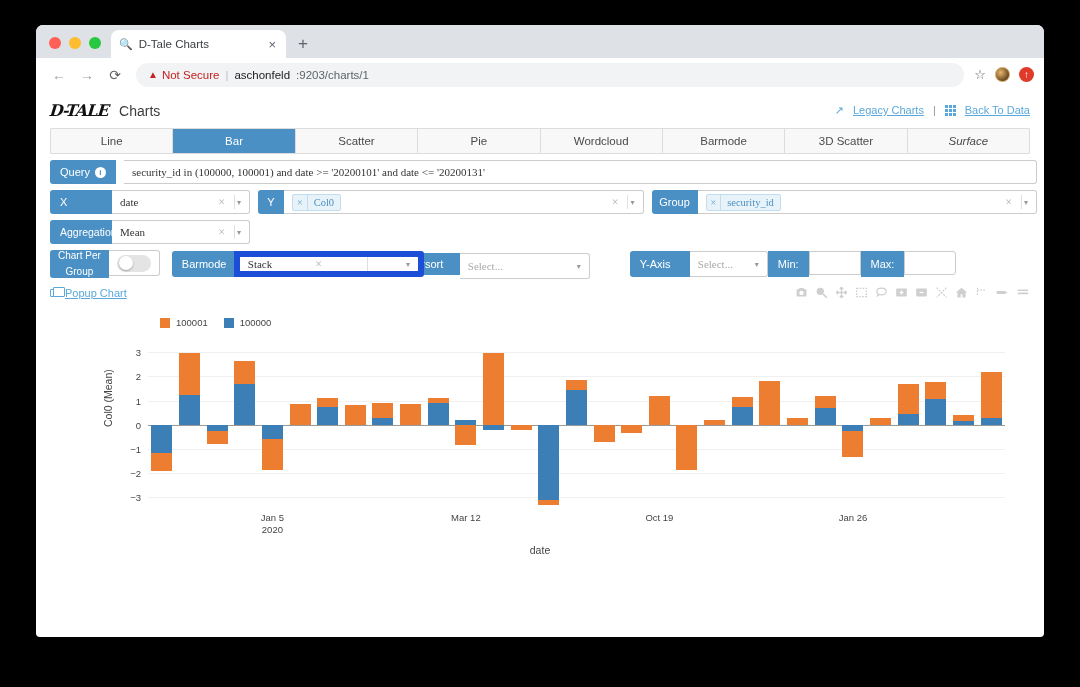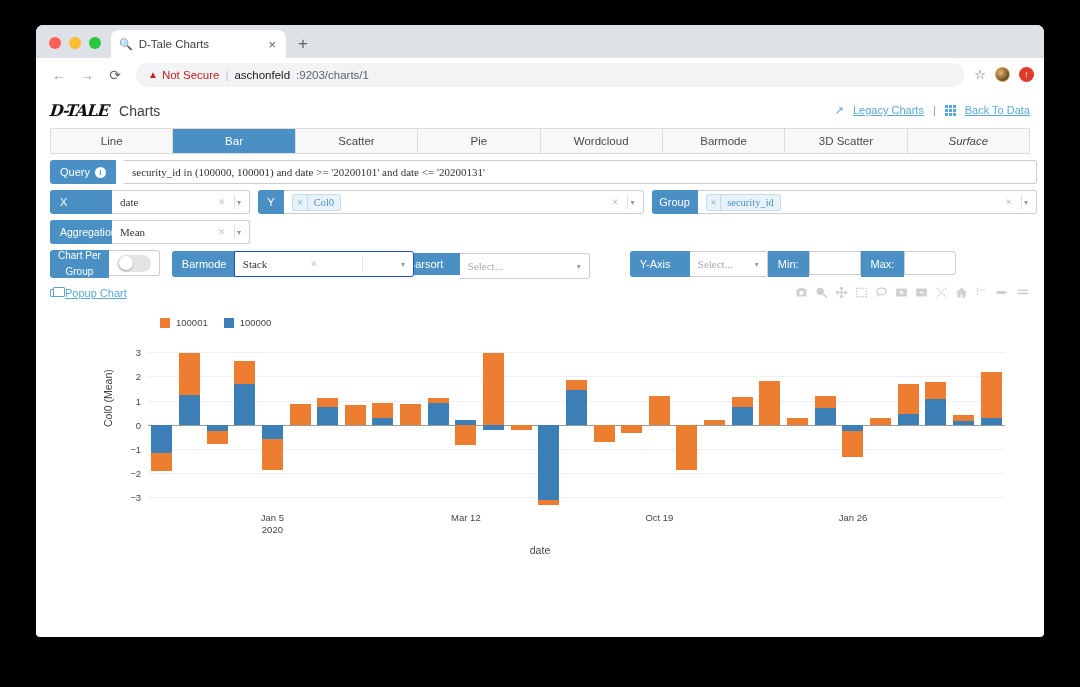--- a/index.html
+++ b/index.html
@@ -136,21 +136,21 @@
              font-size:8px; font-weight:bold; display:flex;align-items:center;justify-content:center; }
 
   .toggle { width:34px;height:17px;border-radius:9px;background:#e4e4e4;
             position:relative; display:inline-block; }
   .toggle .knob { position:absolute;top:1.5px;left:2px;width:14px;height:14px;border-radius:50%;
                   background:#fff; box-shadow:0 1px 2px rgba(0,0,0,.3);}
   .togglebox { border:1px solid #ccc; border-left:none; border-radius:0 3px 3px 0;
                display:flex;align-items:center;padding:0 8px;height:26px;background:#fff;}
 
   .smallbox { border:1px solid #ccc; background:#fff; height:24px; width:52px; }
-  .barmode-ctrl { border:1px solid #1d4ed8;gap:36px; }
+  .barmode-ctrl { border:6px solid #1d4ed8;gap:36px; }
 
   
   .popuprow { display:flex; justify-content:space-between; align-items:center;
               padding:2px 14px 0 14px; }
   .popup-link { font-size:11px; color:#5aa8db; text-decoration:underline;
                 display:flex; align-items:center; gap:5px;}
   .win-ico { width:10px;height:8px;border:1.2px solid #5aa8db; position:relative;border-radius:1px;}
   .win-ico:after{content:"";position:absolute;left:2px;top:-3px;width:10px;height:8px;
                  border:1.2px solid #5aa8db;border-radius:1px;background:#fff;}
   .modebar { display:flex; gap:7px; align-items:center; color:#cfcfcf; }

